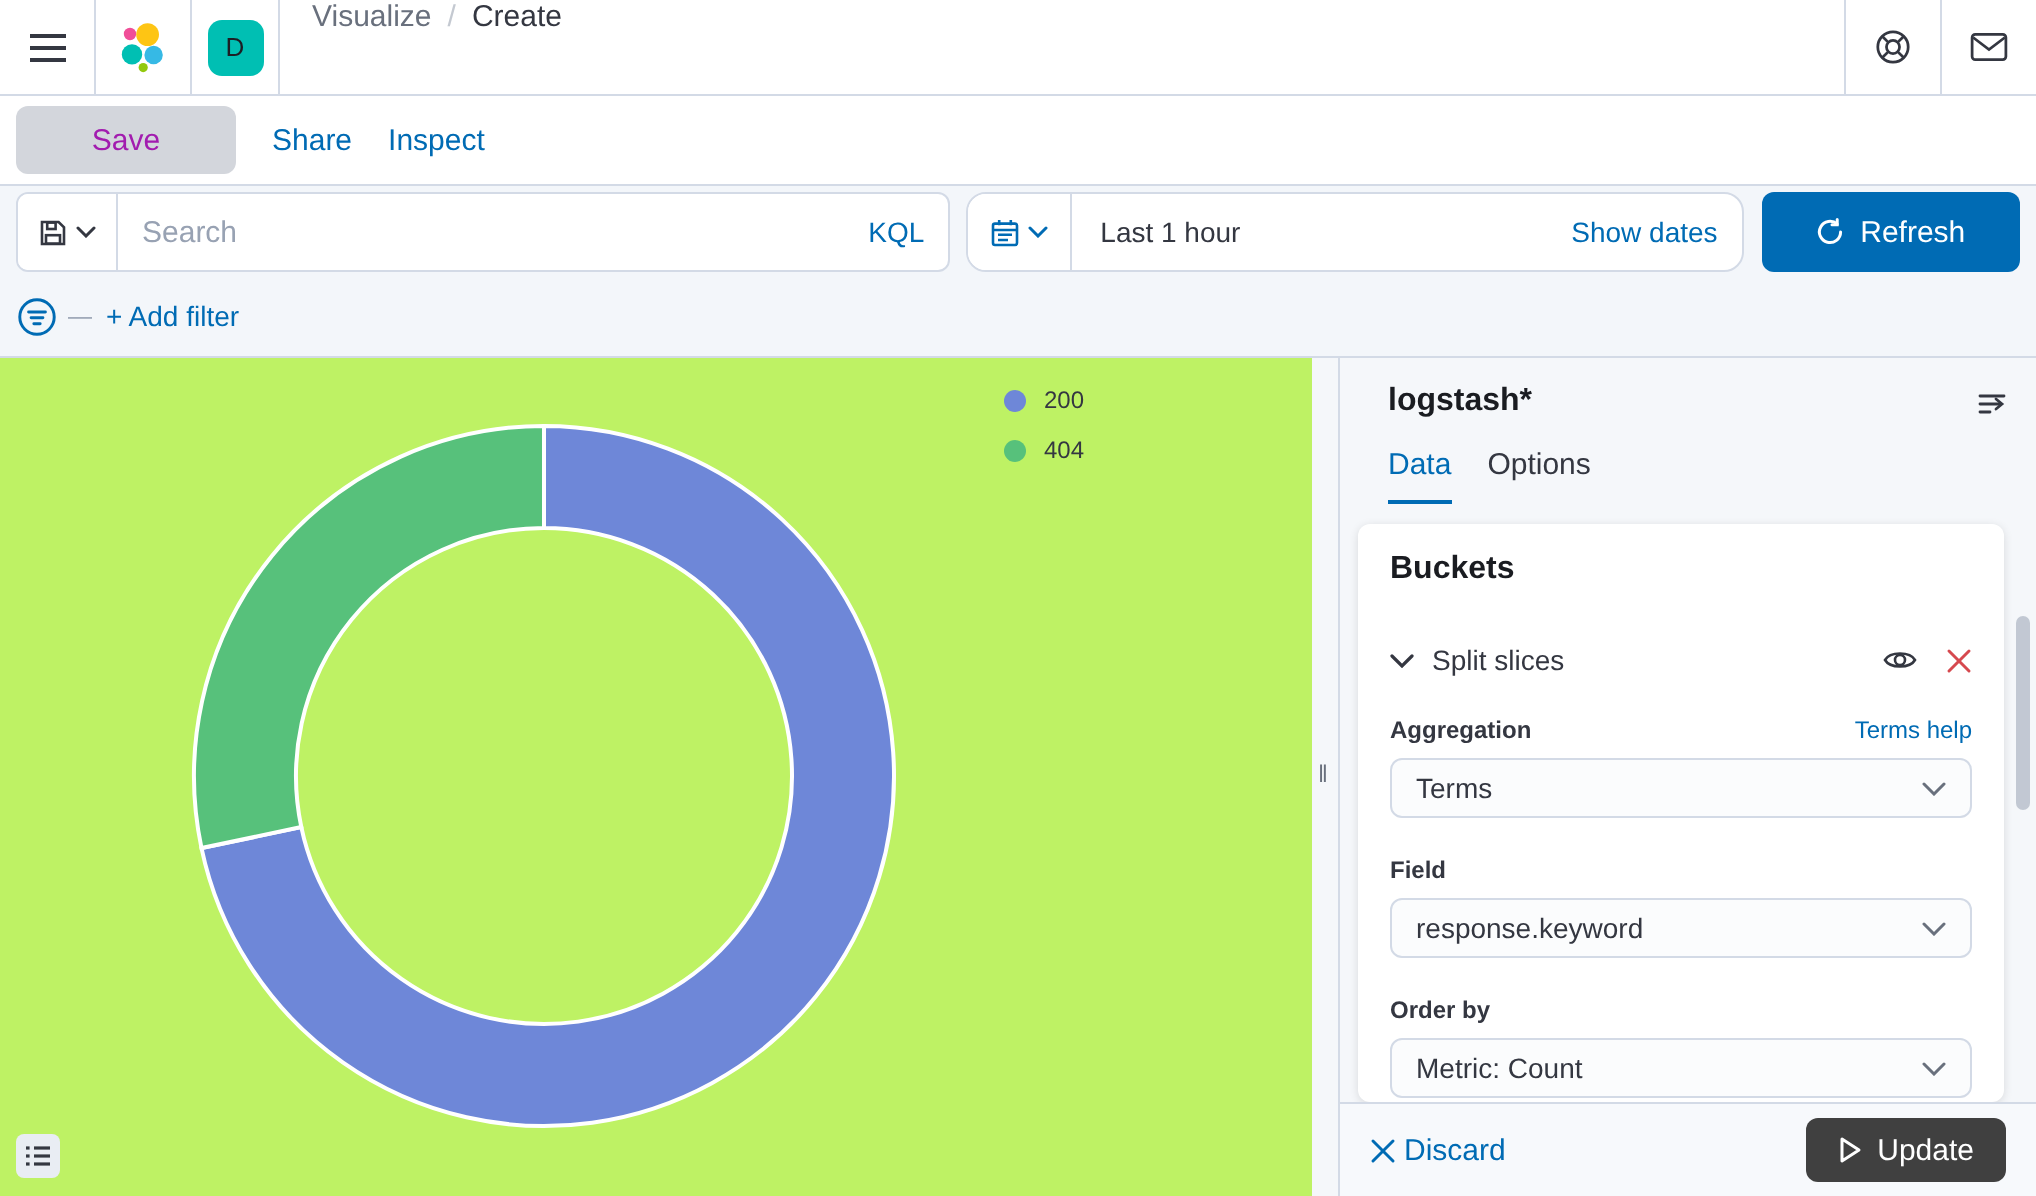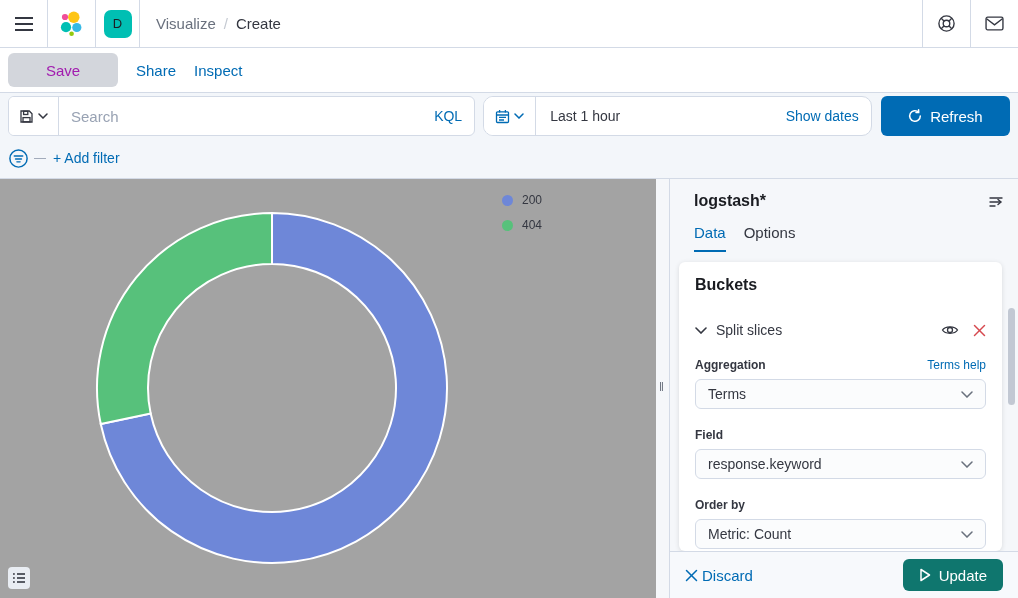--- a/index.html
+++ b/index.html
@@ -12,21 +12,21 @@
     border-bottom:1px solid #D3DAE6; }
   .hd-sec { display:flex; align-items:center; justify-content:center; }
   .hd-border-r { border-right:1px solid #D3DAE6; }
   .hd-border-l { border-left:1px solid #D3DAE6; }
   .sec-48 { width:48px; }
   .sec-44 { width:44px; }
   .hd-sec.clickable { cursor:pointer; }
   .space-avatar { width:28px; height:28px; border-radius:7px; background:#00BFB3;
     display:flex; align-items:center; justify-content:center; font-size:13px;
     font-weight:500; color:#1d1e24; }
-  .breadcrumb { display:flex; align-items:center; gap:8px; padding-left:16px;
+  .breadcrumb { display:flex; align-items:flex-start; gap:8px; padding-left:16px;
     font-size:15px; flex:1; }
   .crumb-prev { color:#69707D; cursor:pointer; }
   .crumb-sep { color:#c4c9d1; }
   .crumb-cur { color:#343741; font-weight:500; }
 
   
   .toolbar2 { display:flex; align-items:center; height:45px; background:#fff;
     border-bottom:1px solid #D3DAE6; padding-left:8px; }
   .save-btn { width:110px; height:34px; border:none; border-radius:6px;
     background:#D3D6DC; color:#a21caf; font-size:15px; font-weight:500;
@@ -61,21 +61,21 @@
     justify-content:center; gap:8px; font-size:15px; font-weight:500;
     font-family:inherit; cursor:pointer; }
   .filter-row { display:flex; align-items:center; margin-top:8px; height:28px; }
   .filter-dash { color:#98A2B3; margin:0 7px 0 5px; font-size:12px; }
   .add-filter { color:#006BB4; font-size:14px; cursor:pointer; background:none;
     border:none; font-family:inherit; }
 
   
   .main { position:absolute; left:0; top:179px; width:1018px; height:419px;
     display:flex; }
-  .chart-area { width:656px; background:#a3a3a3; position:relative;padding-left:24px; }
+  .chart-area { width:656px; background:#bef264; position:relative;padding-left:24px; }
   .legend { position:absolute; left:502px; top:14px; }
   .legend-item { display:flex; align-items:center; gap:9px; margin-bottom:11px;
     cursor:pointer; }
   .legend-dot { width:11px; height:11px; border-radius:50%; }
   .legend-label { font-size:12px; color:#343741; }
   .legend-toggle { position:absolute; left:8px; bottom:9px; width:22px; height:22px;
     background:#e9edf3; border-radius:4px; display:flex; align-items:center;
     justify-content:center; border:none; cursor:pointer; }
   .resize-strip { width:13px; background:#f5f7fa; position:relative; cursor:col-resize; }
   .resize-handle { position:absolute; top:201px; left:3px; color:#69707D;
@@ -107,21 +107,21 @@
   .select { margin-top:7px; height:30px; background:#fbfcfd; border:1px solid #D3DAE6;
     border-radius:6px; display:flex; align-items:center; padding:0 12px;
     font-size:14px; color:#343741; cursor:pointer; justify-content:space-between;gap:25px; }
   .scroll-thumb { position:absolute; right:3px; top:129px; width:7px; height:97px;
     background:#98A2B3; opacity:0.55; border-radius:4px; cursor:pointer; }
   .panel-footer { position:absolute; left:0; right:0; bottom:0; height:47px;
     border-top:1px solid #D3DAE6; background:#f7f9fc; display:flex;
     align-items:center; justify-content:space-between; padding:0 15px; }
   .discard { display:flex; align-items:center; gap:4px; color:#006BB4;
     font-size:15px; cursor:pointer; background:none; border:none; font-family:inherit; }
-  .update-btn { height:32px; padding:0 16px; background:#0f766e; color:#fff;
+  .update-btn { height:32px; padding:0 16px; background:#404040; color:#fff;
     border:none; border-radius:6px; display:flex; align-items:center; gap:8px;
     font-size:15px; font-weight:500; font-family:inherit; cursor:pointer; }
 </style>
 </head>
 <body>
 
 <div class="header">
   <div class="hd-sec sec-48 hd-border-r clickable">
     <span>
       <svg width="20" height="16" viewBox="0 0 20 16">

